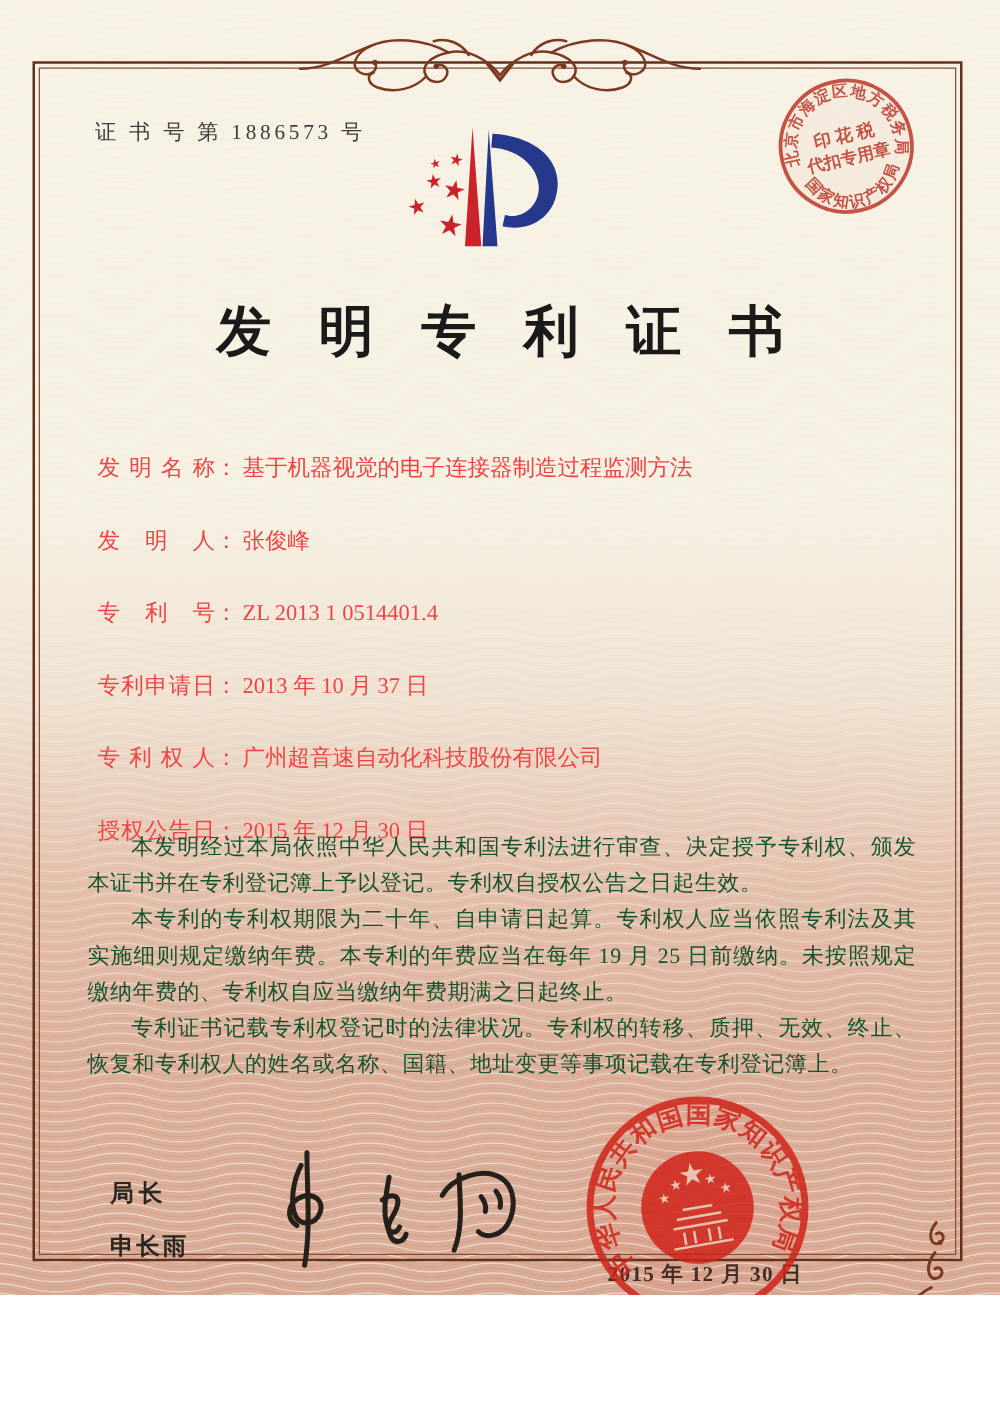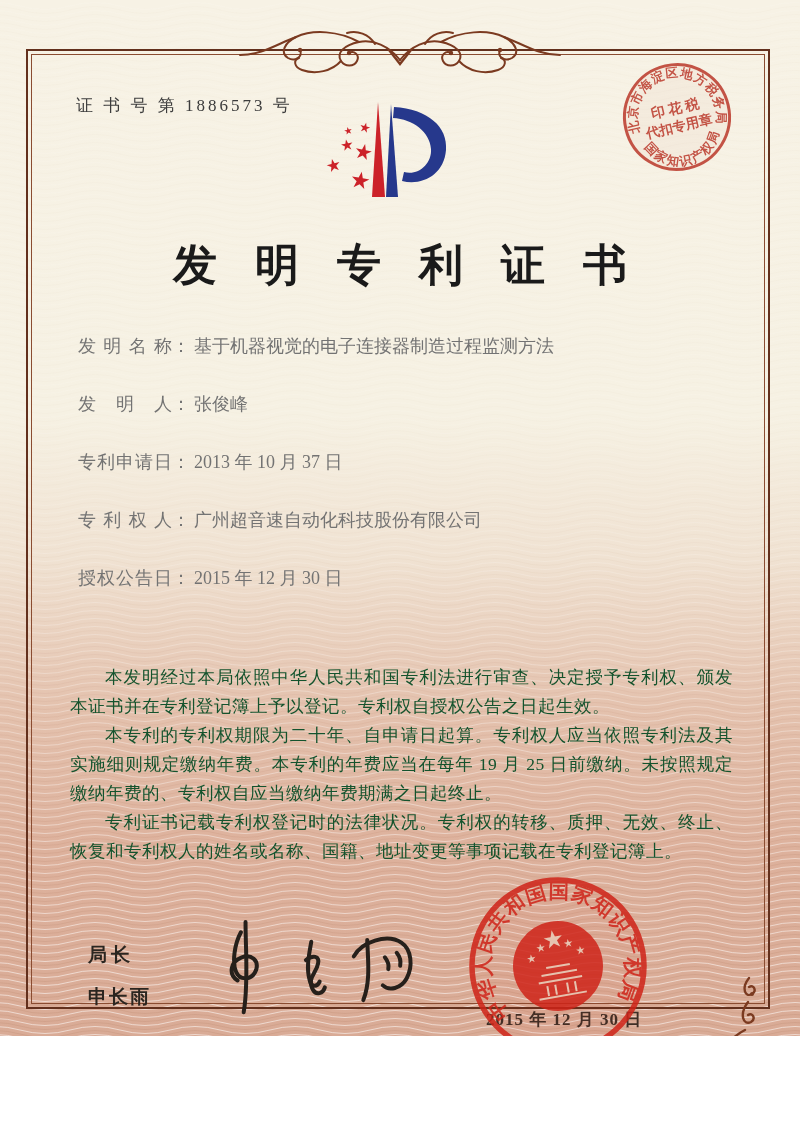--- a/index.html
+++ b/index.html
@@ -14,22 +14,22 @@
   .frame-inner{position:absolute;inset:3px;border:1.5px solid #8a4c31;}
   .ornament{position:absolute;z-index:2;}
   .cert-no{position:absolute;left:76px;top:94px;font-size:17px;letter-spacing:3px;
       color:#3c3c3c;z-index:2;}
   .logo{position:absolute;left:312px;top:92px;z-index:2;}
   .tax-stamp{position:absolute;left:612px;top:52px;z-index:2;}
   .title{position:absolute;left:0;right:0;top:236px;text-align:center;
       font-size:44px;font-weight:600;color:#1a1a1a;
       letter-spacing:38px;text-indent:38px;z-index:2;}
   .fields{position:absolute;left:78px;top:334px;right:60px;z-index:2;}
-  .field-row{height:26px;margin-bottom:32px;font-size:18px;color:#737373;
-      white-space:nowrap;}
+  .field-row{height:26px;margin-bottom:32px;font-size:18px;color:#ef4444;
+      white-space:nowrap;margin-top:28px;}
   .field-label{display:inline-block;width:94px;text-align:justify;
       text-align-last:justify;vertical-align:bottom;}
   .field-colon{display:inline-block;margin-right:4px;}
   .paragraphs{position:absolute;left:70px;top:663px;width:663px;z-index:2;
       font-size:17.5px;line-height:29px;color:#14532d;text-align:justify;
       letter-spacing:0.5px;}
   .paragraphs p{margin:0;text-indent:2em;}
   .signer-block{position:absolute;left:88px;top:942px;z-index:2;
       font-family:"Liberation Sans","DejaVu Sans",sans-serif;color:#2b2620;}
   .signer-title{font-size:19px;font-weight:700;letter-spacing:4px;}
@@ -403,20 +403,23 @@
   <div class="title">发明专利证书</div>
 
   <div class="fields">
     <div class="field-row">
       <span class="field-label">发明名称</span><span class="field-colon">：</span><span class="field-value">基于机器视觉的电子连接器制造过程监测方法</span>
     </div>
     <div class="field-row">
       <span class="field-label">发明人</span><span class="field-colon">：</span><span class="field-value">张俊峰</span>
     </div>
     <div class="field-row">
+      <span class="field-label">专利号</span><span class="field-colon">：</span><span class="field-value">ZL 2013 1 0514401.4</span>
+    </div>
+    <div class="field-row">
       <span class="field-label">专利申请日</span><span class="field-colon">：</span><span class="field-value">2013 年 10 月 37 日</span>
     </div>
     <div class="field-row">
       <span class="field-label">专利权人</span><span class="field-colon">：</span><span class="field-value">广州超音速自动化科技股份有限公司</span>
     </div>
     <div class="field-row">
       <span class="field-label">授权公告日</span><span class="field-colon">：</span><span class="field-value">2015 年 12 月 30 日</span>
     </div>
   </div>
 

